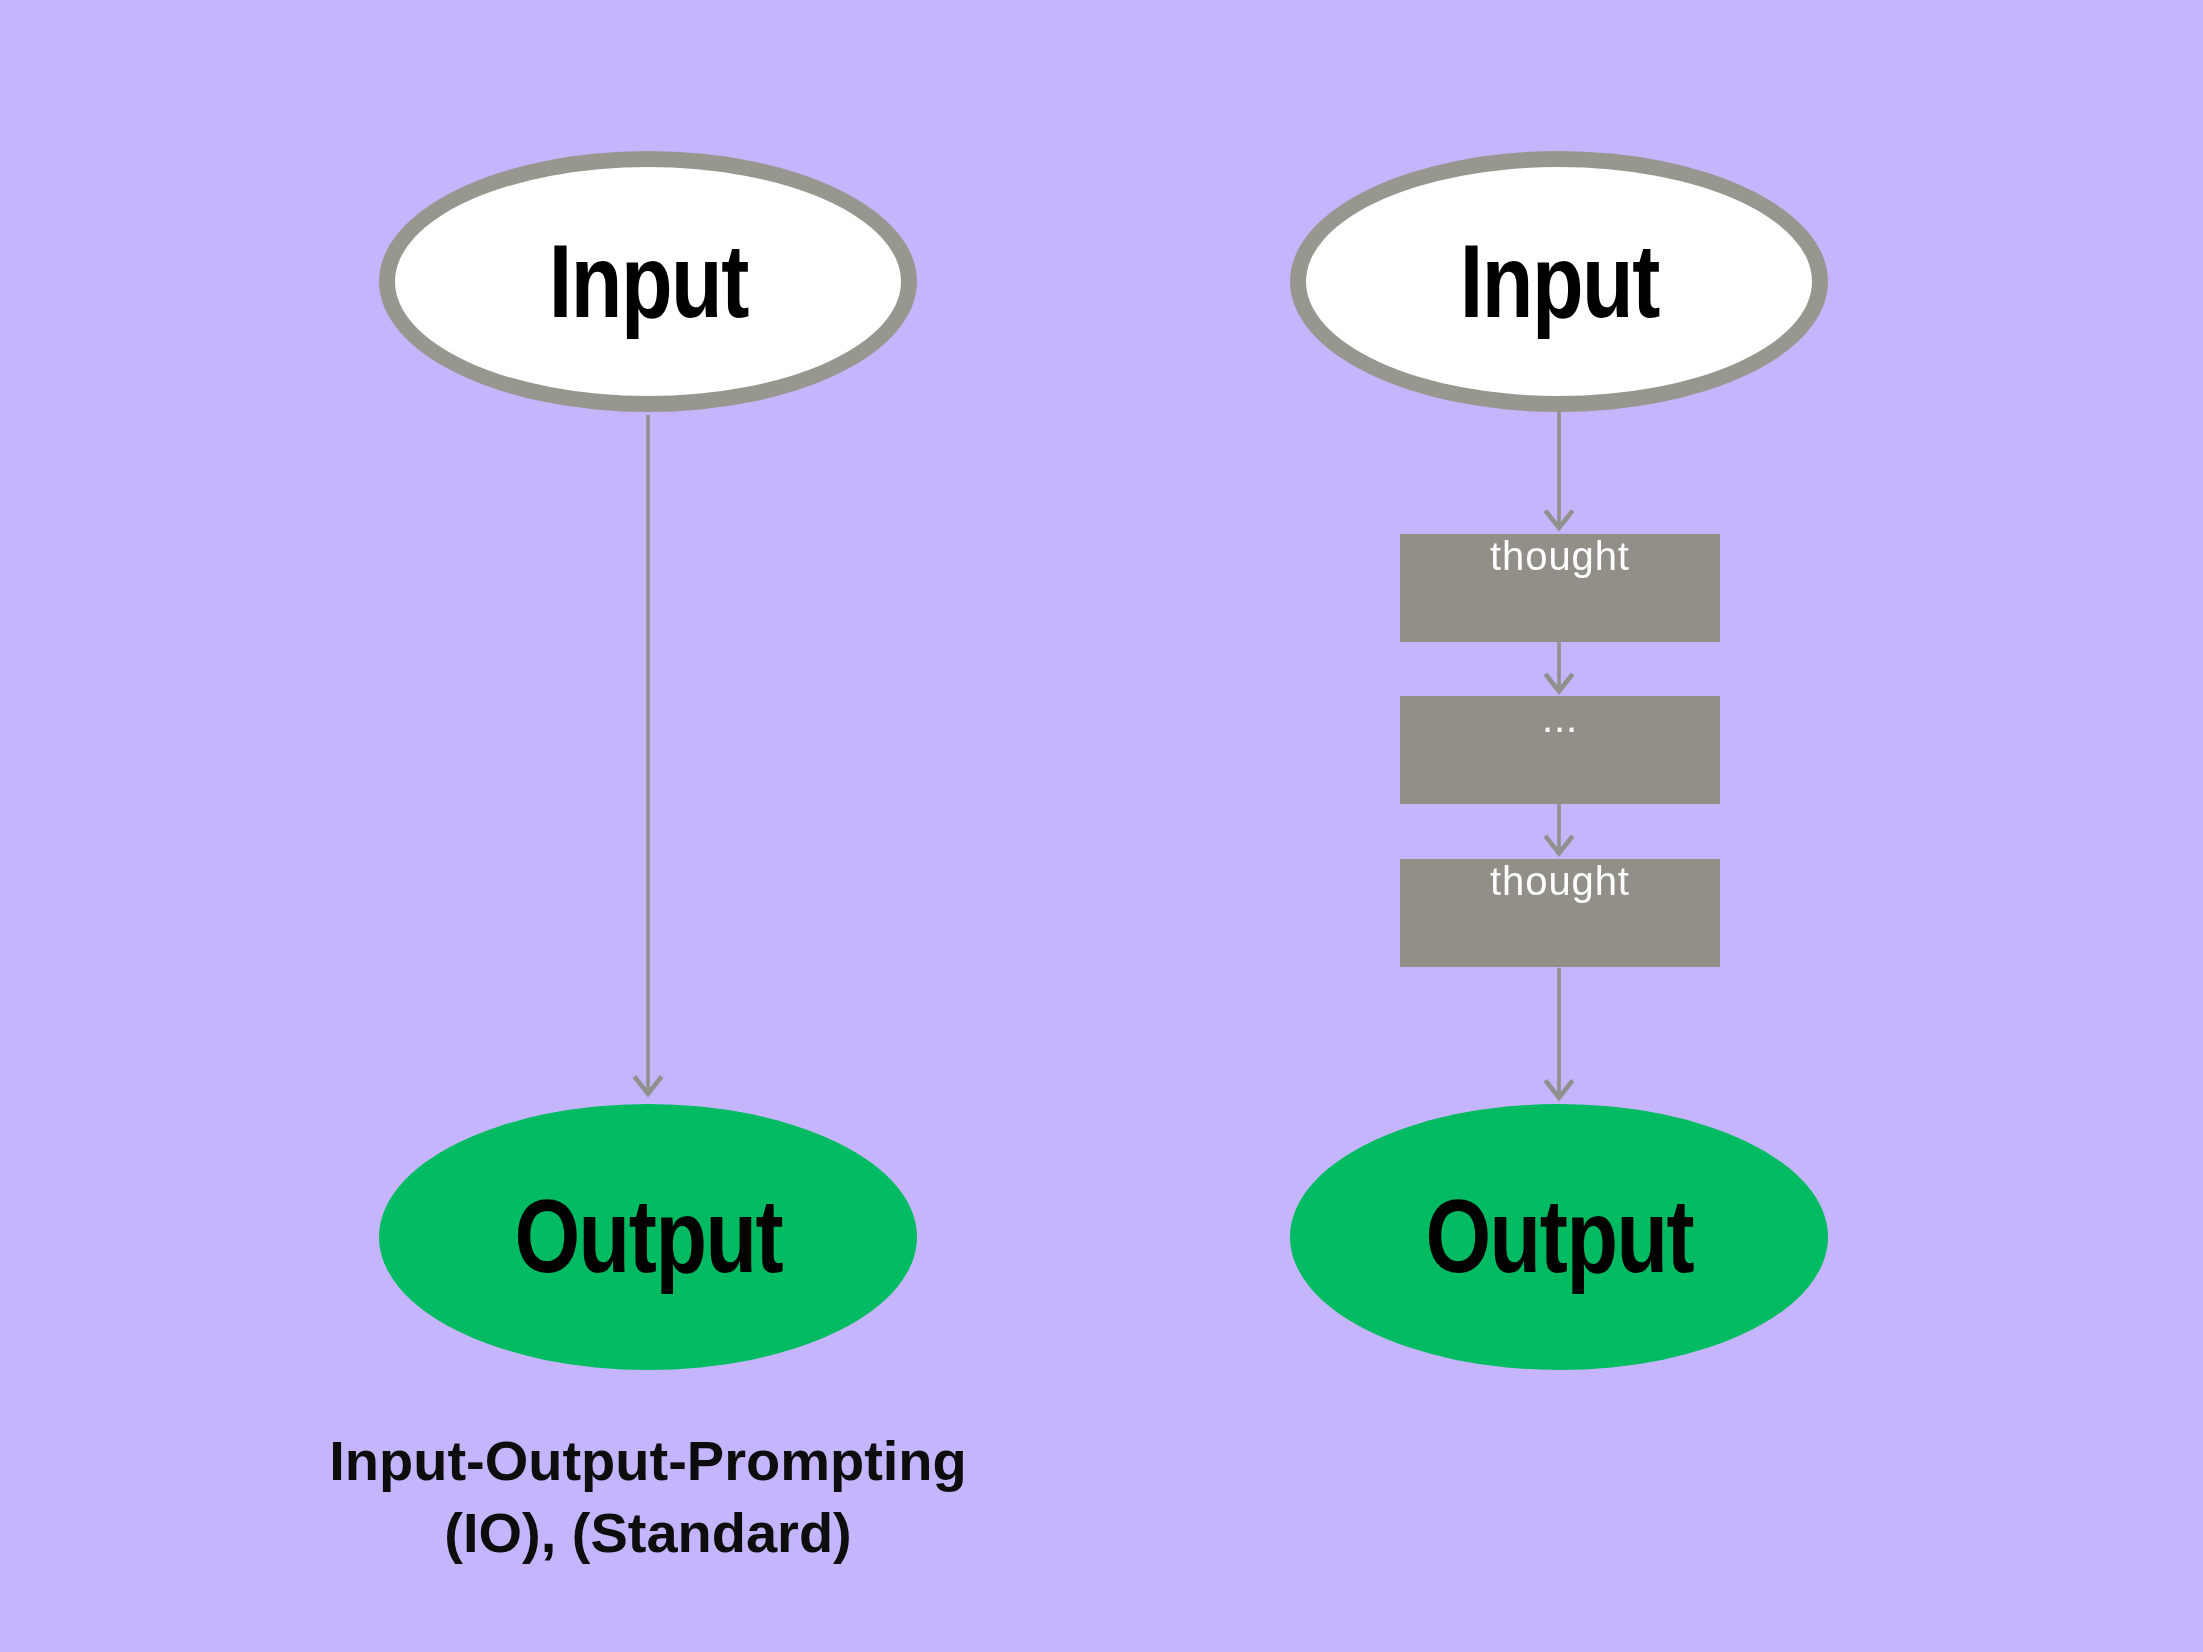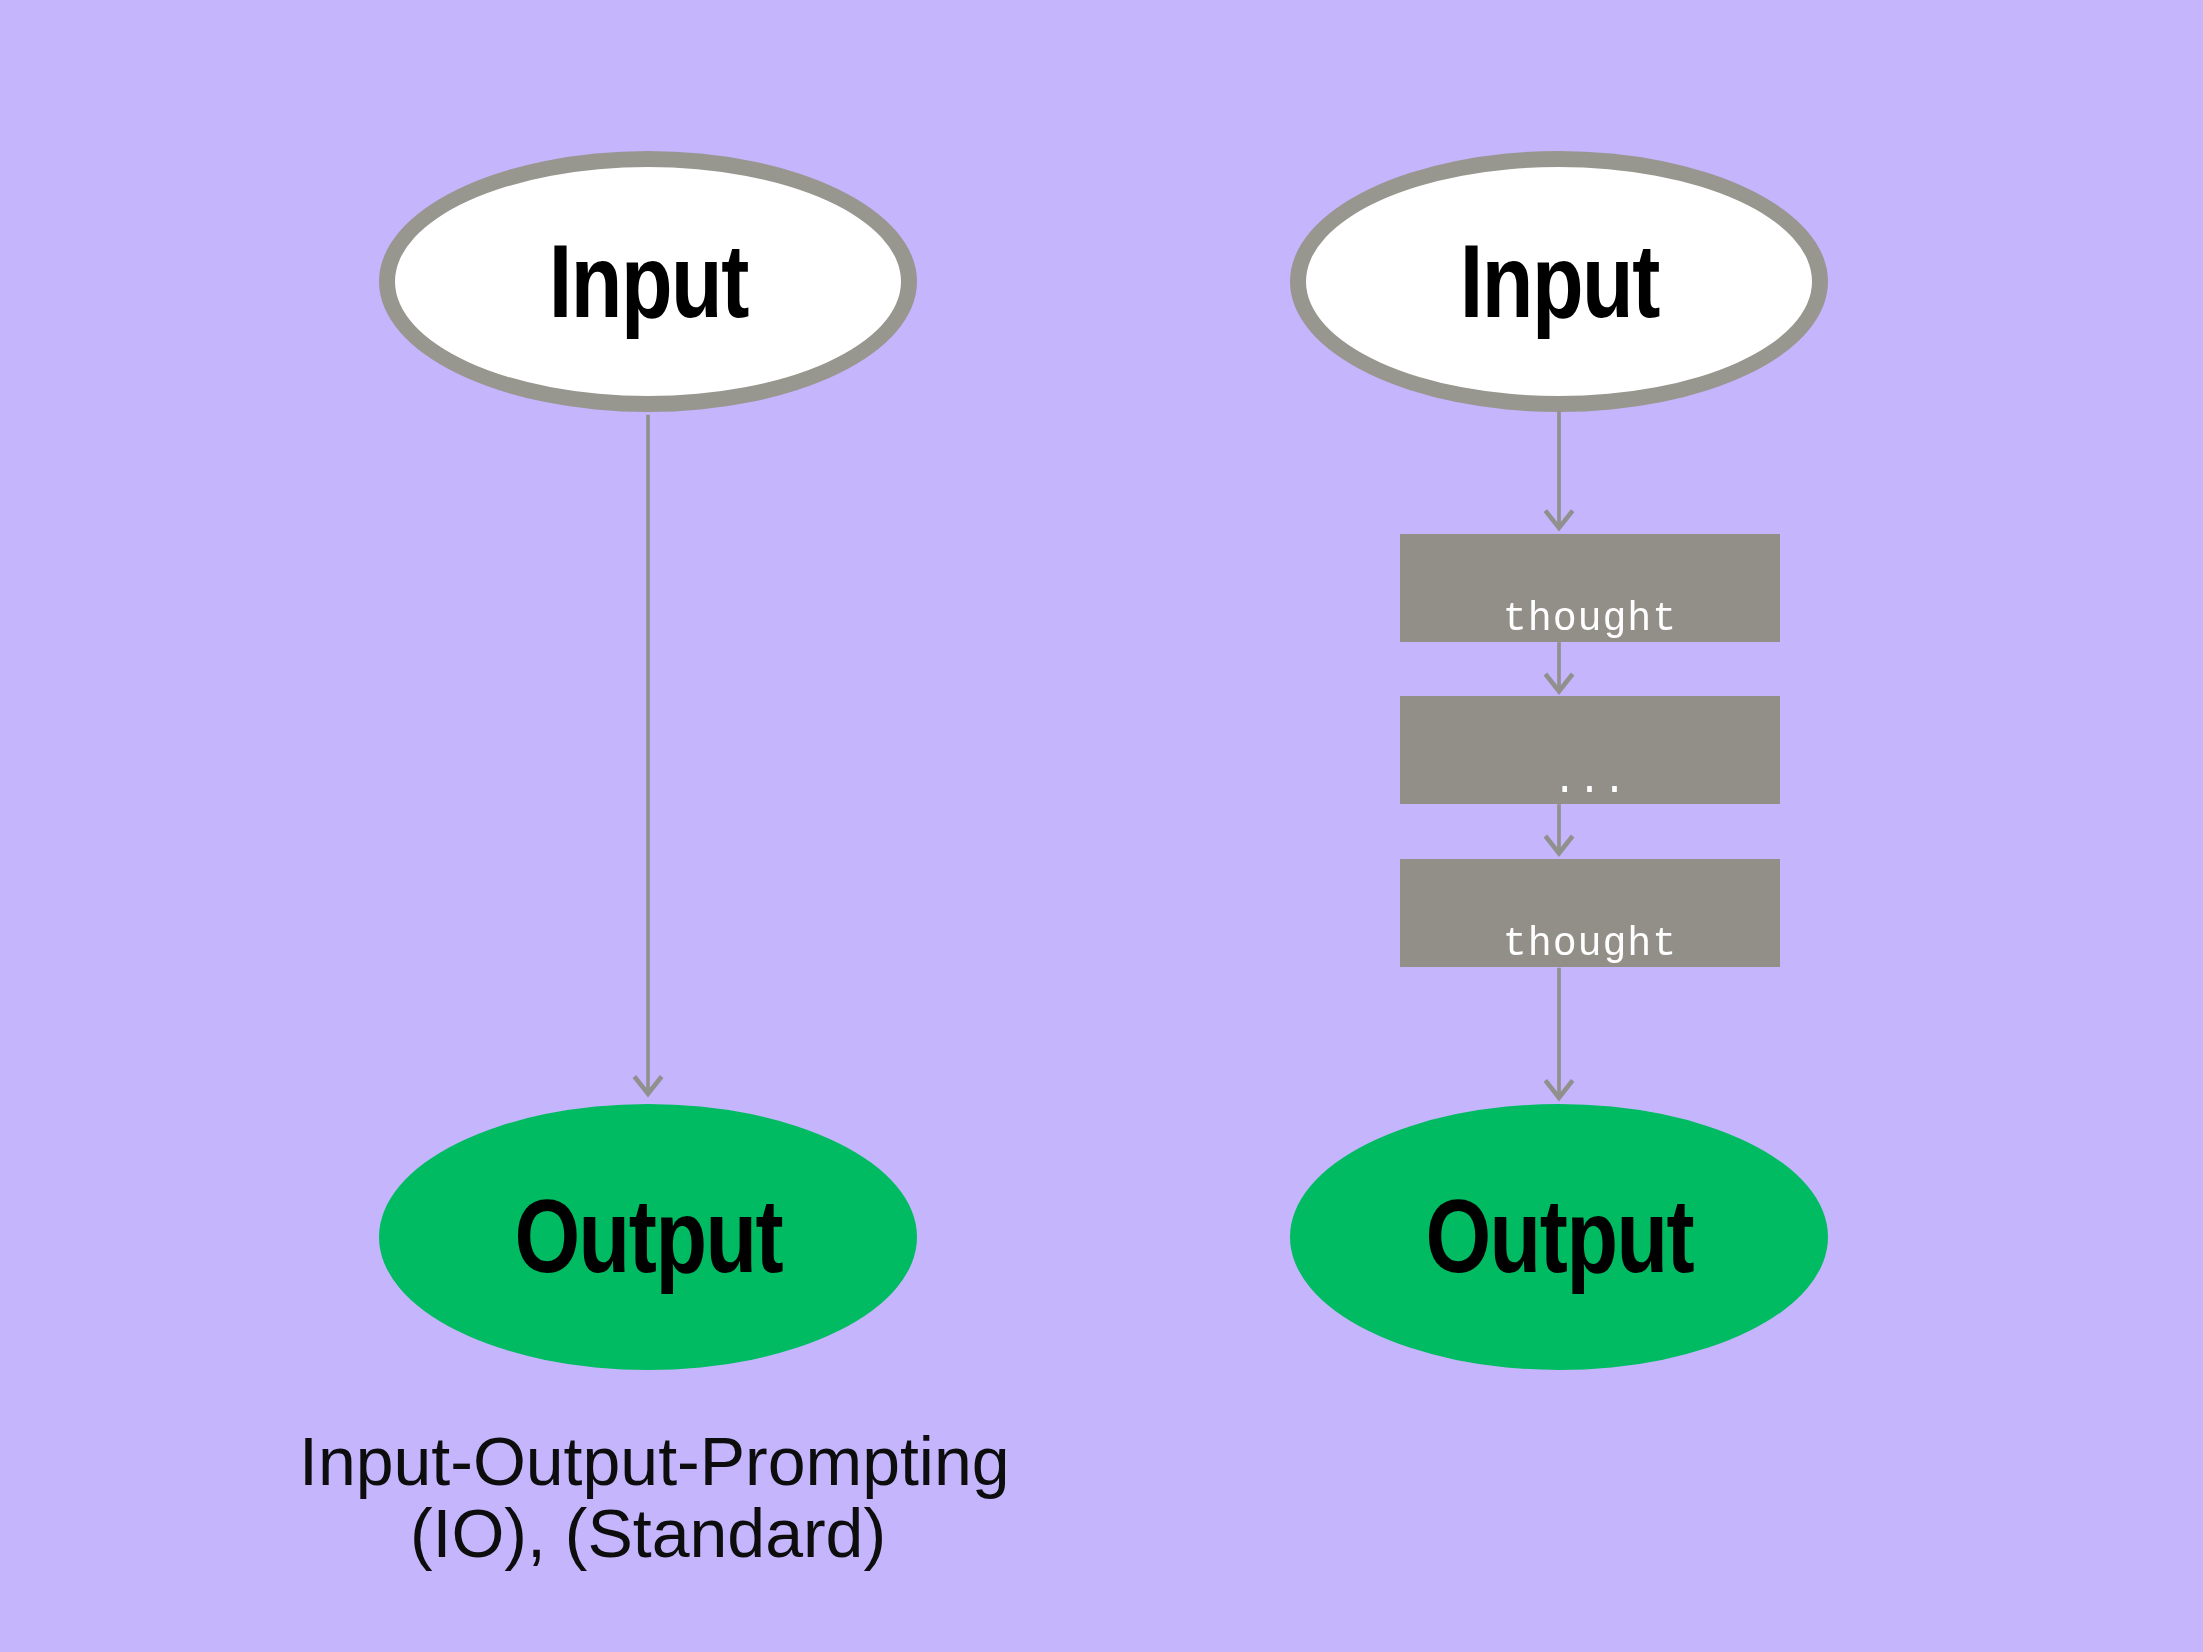--- a/index.html
+++ b/index.html
@@ -23,36 +23,36 @@
   }
   .ellipse.input{background:#ffffff;border:16.5px solid var(--ellipse-stroke);}
   .ellipse.output{background:var(--output-fill);}
   .node-label{
     display:inline-block;
     font-size:103px;font-weight:700;color:var(--title-text);
     letter-spacing:-1.8px;transform:scaleX(0.82);transform-origin:center;
     white-space:nowrap;
   }
   .tbox{
-    position:absolute;width:380px;height:108px;
+    position:absolute;width:320px;height:108px;
     background:var(--box-fill);
-    display:flex;align-items:flex-end;justify-content:center;font-family:Liberation Mono, monospace;
+    display:flex;align-items:flex-start;justify-content:center;
   }
   .tbox-label{
     font-size:40px;font-weight:400;color:var(--box-text);
     letter-spacing:0.9px;white-space:nowrap;
   }
   .arrow{position:absolute;overflow:visible;}
   .arrow line,.arrow polyline{stroke:var(--arrow-color);fill:none;}
   .arrow line{stroke-width:4;}
   .arrow polyline{stroke-width:5;stroke-linejoin:miter;stroke-linecap:butt;}
   .caption{
     position:absolute;width:698px;text-align:center;
-    font-size:68px;line-height:72px;color:var(--caption-text);
-    font-weight:400;
+    font-size:56px;line-height:72px;color:var(--caption-text);
+    font-weight:700;
   }
   .caption .line{display:block;white-space:nowrap;}
 </style>
 </head>
 <body>
 
 <div class="canvas">
 
   <div class="ellipse input" style="left:379px;top:151px;width:538px;height:261px;">
     <span class="node-label">Input</span>

